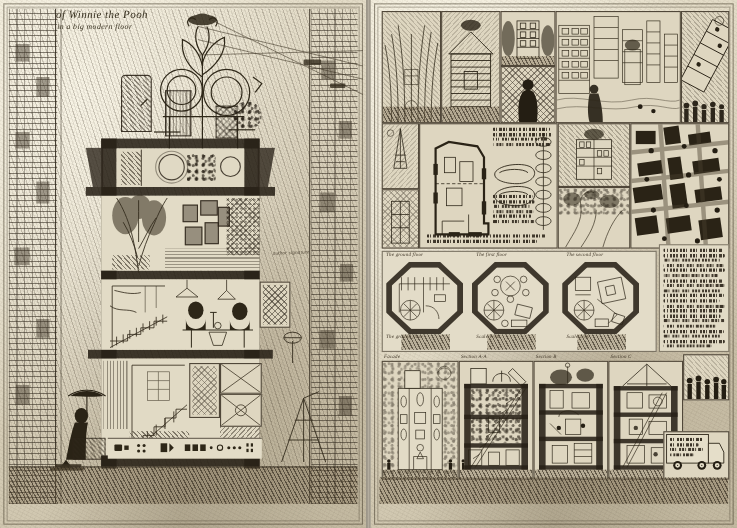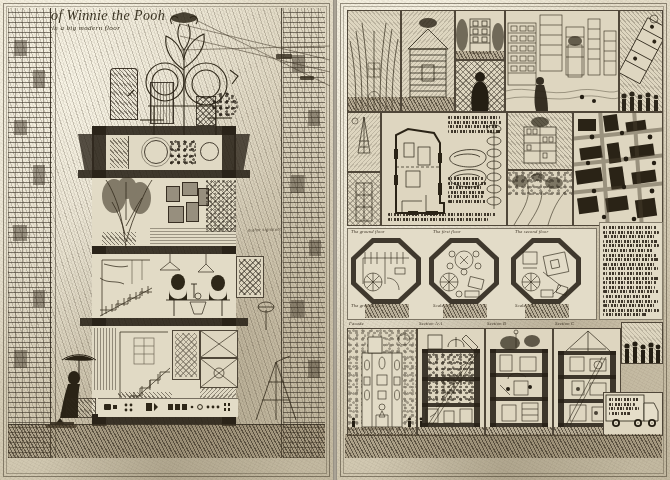--- a/index.html
+++ b/index.html
@@ -116,21 +116,21 @@
     <div class="brick" style="position:absolute;left:283px;top:8px;width:42px;height:450px;opacity:.9"></div>
     <div class="thinline" style="left:281px;top:8px;width:1px;height:450px;"></div>
     <div class="mid" style="position:absolute;left:292px;top:55px;width:13px;height:17px"></div>
     <div class="mid" style="position:absolute;left:308px;top:110px;width:12px;height:16px"></div>
     <div class="mid" style="position:absolute;left:291px;top:175px;width:13px;height:18px"></div>
     <div class="mid" style="position:absolute;left:309px;top:240px;width:12px;height:16px"></div>
     <div class="mid" style="position:absolute;left:291px;top:300px;width:13px;height:17px"></div>
     <div class="mid" style="position:absolute;left:308px;top:360px;width:12px;height:18px"></div>
 
     <div style="position:absolute;left:46px;top:8px;width:140px;line-height:1.15">
-      <div class="title-script" style="font-size:14px;padding-left:5px">of Winnie the Pooh</div>
+      <div class="title-script" style="font-size:10px;padding-left:5px">of Winnie the Pooh</div>
       <div class="title-script" style="font-size:7px;padding-left:6px">in a big modern floor</div>
     </div>
 
     <svg style="position:absolute;left:120px;top:10px;width:130px;height:130px" viewBox="0 0 130 130">
       <g stroke="#2f2819" fill="none" stroke-width="1.1">
         <path d="M64 128 L64 40"></path>
         <path d="M64 60 C52 52 44 40 46 26 C56 30 62 40 64 50"></path>
         <path d="M64 58 C76 50 86 38 84 24 C74 28 66 38 64 48"></path>
         <path d="M64 40 C58 32 56 22 60 14"></path>
         <path d="M64 40 C70 32 72 22 68 14"></path>

